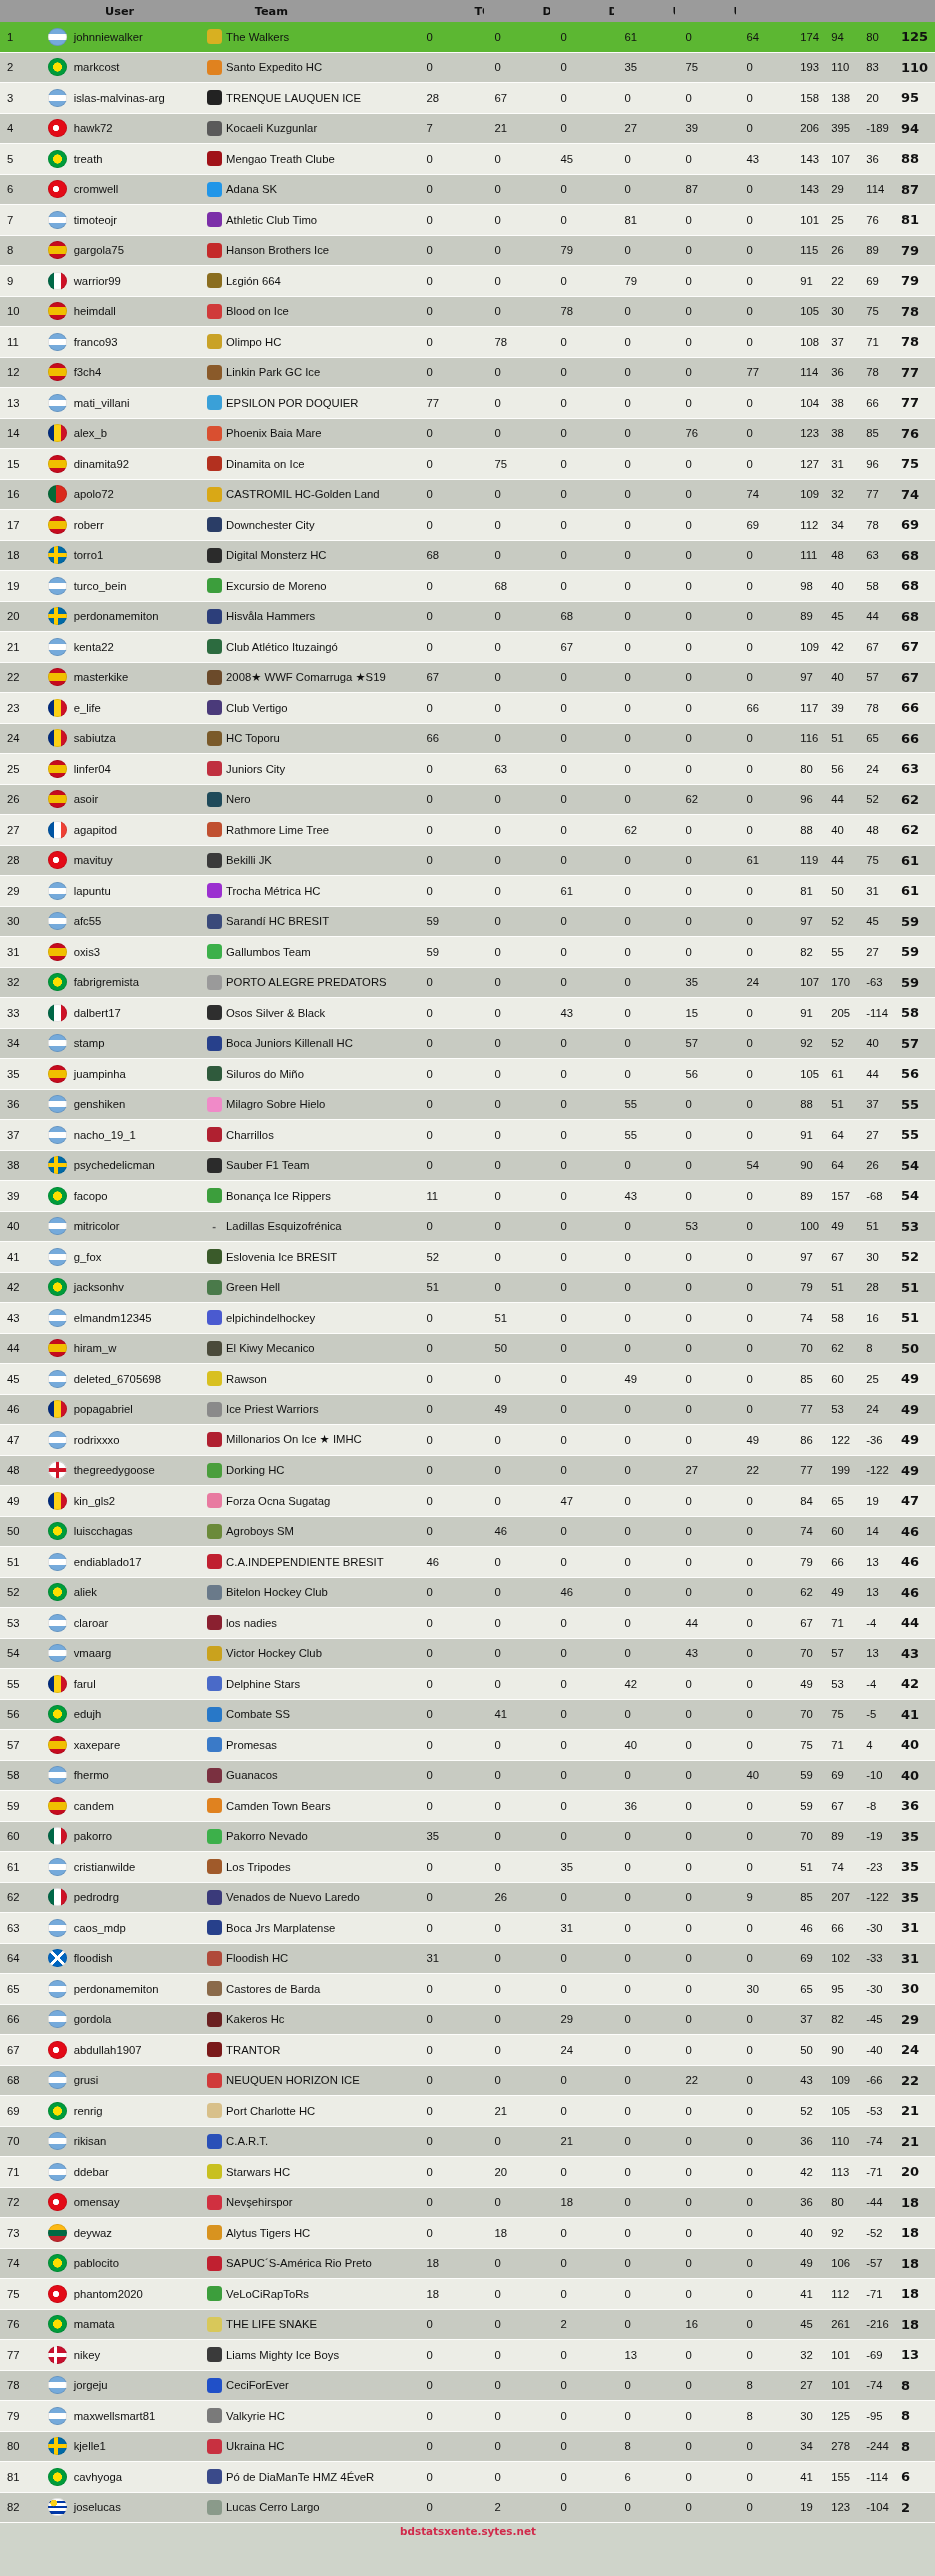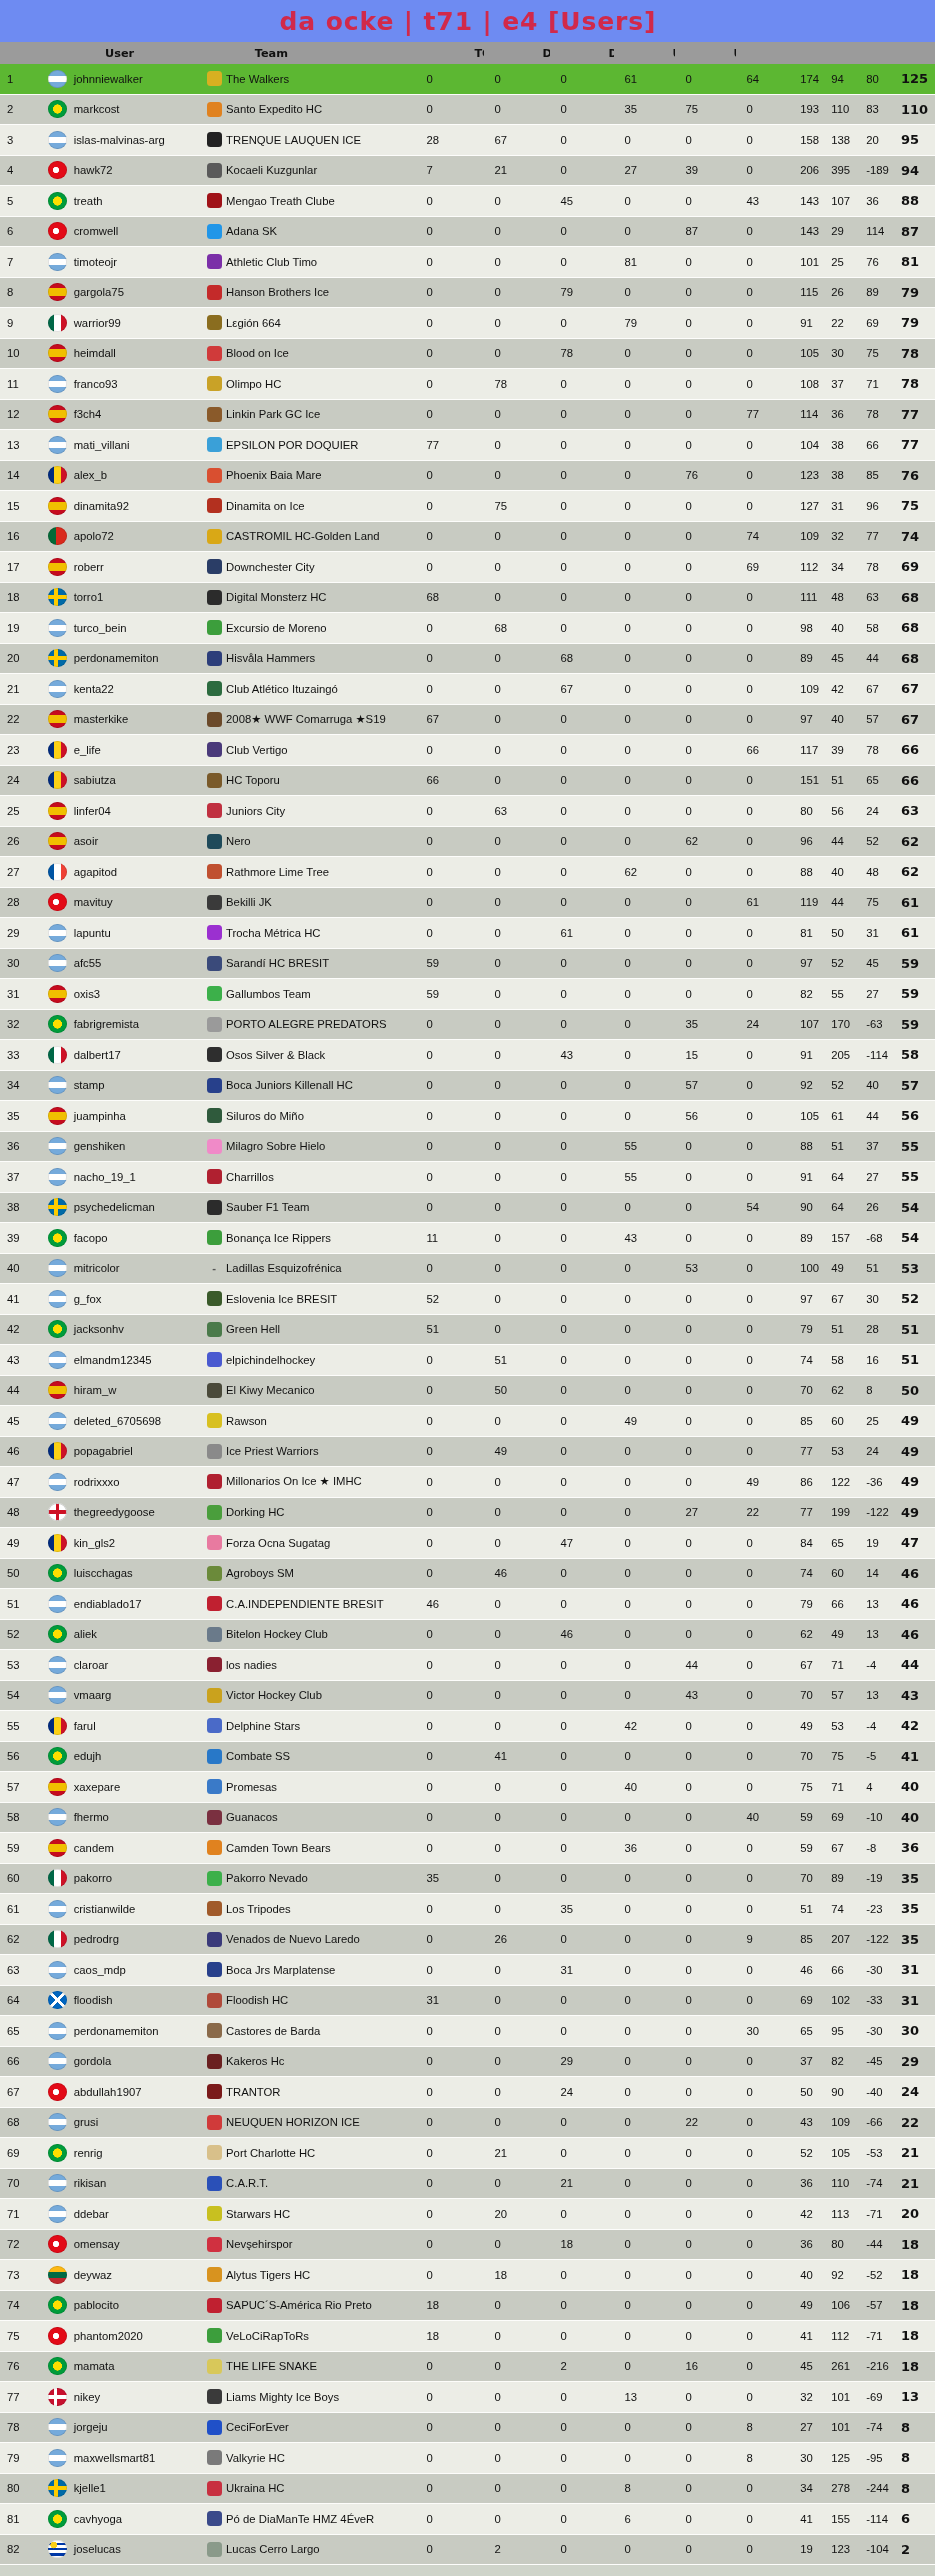--- a/index.html
+++ b/index.html
@@ -41,23 +41,20 @@
   .f-dk{background-image:linear-gradient(90deg,rgba(0,0,0,0) 0 30%,#fff 30% 50%,rgba(0,0,0,0) 50%),linear-gradient(180deg,rgba(0,0,0,0) 0 40%,#fff 40% 60%,rgba(0,0,0,0) 60%);background-color:#c8102e;}
   .f-uy{background-image:radial-gradient(circle at 30% 28%,#fcd116 0 17%,rgba(0,0,0,0) 19%),repeating-linear-gradient(180deg,#fff 0 2.6px,#0038a8 2.6px 5.2px);}
   .footer{height:15.7px;display:flex;align-items:center;justify-content:center;}
   .footer span{font-family:"DejaVu Sans",sans-serif;font-weight:700;font-size:10.4px;color:#d1294a;}
 </style>
 </head>
 <body>
 
 <div class="page">
 
-  <div class="title-bar">
-    <h1>da ocke | t71 | e4 [Users]</h1>
-  </div>
 
   <div class="grid head-row">
     <div class="c pos">Pos</div>
     <div class="c hl">User</div>
     <div class="c" style="padding-left:1.7px">Team</div>
     <div class="c n">TOP</div>
     <div class="c n">DIV 1</div>
     <div class="c n">DIV 2-3</div>
     <div class="c n">U18 B</div>
     <div class="c n">U21</div>
@@ -561,21 +558,21 @@
     <div class="c team">
       <span class="ticon" style="background: rgb(122, 90, 42);"></span>
       <span>HC Toporu</span>
     </div>
     <div class="c n">66</div>
     <div class="c n">0</div>
     <div class="c n">0</div>
     <div class="c n">0</div>
     <div class="c n">0</div>
     <div class="c n">0</div>
-    <div class="c nm">151</div>
+    <div class="c nm">116</div>
     <div class="c nm">51</div>
     <div class="c nm">65</div>
     <div class="c pts">66</div>
   </div>
       <div class="grid row row-light">
     <div class="c pos">25</div>
     <div class="c user">
       <span class="flag f-es"></span>
       <span>linfer04</span>
     </div>
@@ -1786,15 +1783,18 @@
     <div class="c n">0</div>
     <div class="c n">0</div>
     <div class="c n">0</div>
     <div class="c nm">19</div>
     <div class="c nm">123</div>
     <div class="c nm">-104</div>
     <div class="c pts">2</div>
   </div>
     </div>
 
+  <div class="footer">
+    <span>bdstatsxente.sytes.net</span>
+  </div>
 
 </div>
 
 
 </body></html>

